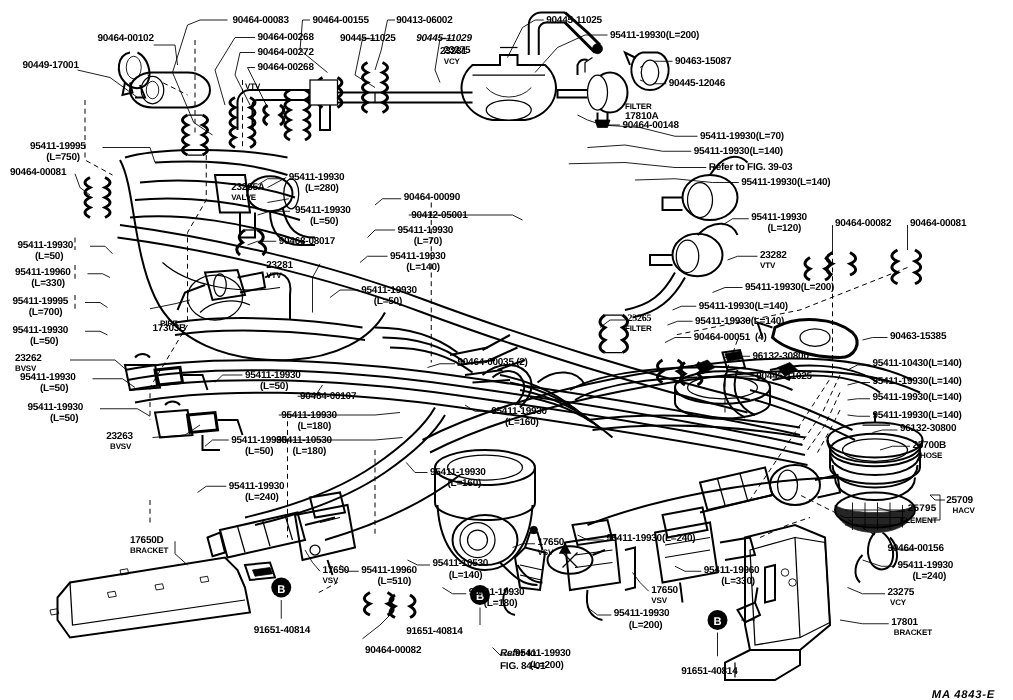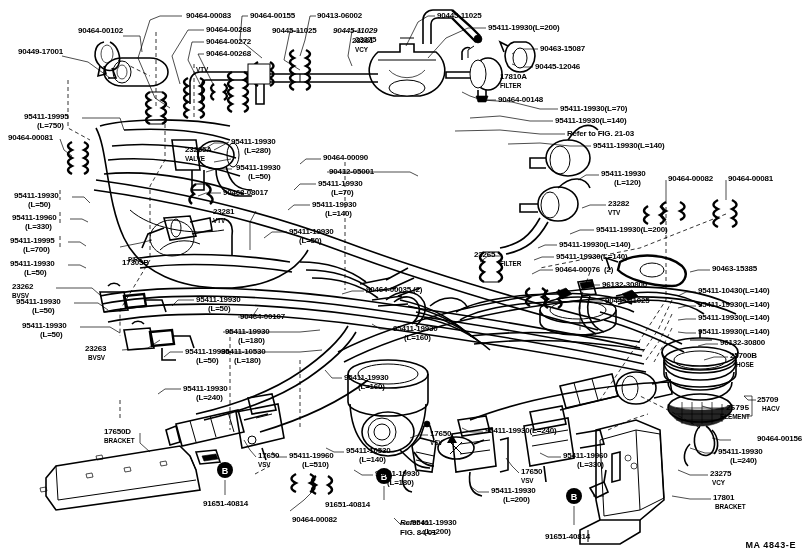--- a/index.html
+++ b/index.html
@@ -572,21 +572,21 @@
       <div class="lbl" style="left: 250px; top: 12px;">90464-00155</div>
       <div class="lbl" style="left: 317px; top: 12px;">90413-06002</div>
       <div class="lbl" style="left: 272px; top: 27px;">90445-11025</div>
       <div class="lbl" style="left: 333px; top: 27px; font-style: italic;">90445-11029</div>
       <div class="lbl" style="left: 437px; top: 12px;">90445-11025</div>
       <div class="lbl" style="left: 488px; top: 24px;">95411-19930(L=200)</div>
       <div class="lbl" style="left: 540px; top: 45px;">90463-15087</div>
       <div class="lbl" style="left: 535px; top: 63px;">90445-12046</div>
       <div class="lbl" style="left: 560px; top: 105px;">95411-19930(L=70)</div>
       <div class="lbl" style="left: 555px; top: 117px;">95411-19930(L=140)</div>
-      <div class="lbl" style="left: 567px; top: 130px;">Refer to FIG. 21-03</div>
+      <div class="lbl" style="left: 567px; top: 130px;">Refer to FIG. 39-03</div>
       <div class="lbl" style="left: 593px; top: 142px;">95411-19930(L=140)</div>
       <div class="lbl" style="left: 498px; top: 96px;">90464-00148</div>
       <div class="lbl" style="left: 323px; top: 154px;">90464-00090</div>
       <div class="lbl" style="left: 329px; top: 168px;">90412-05001</div>
       <div class="lbl" style="left: 318px; top: 180px;">95411-19930</div>
       <div class="lbl" style="left: 331px; top: 189px;">(L=70)</div>
       <div class="lbl" style="left: 312px; top: 201px;">95411-19930</div>
       <div class="lbl" style="left: 325px; top: 210px;">(L=140)</div>
       <div class="lbl" style="left: 289px; top: 228px;">95411-19930</div>
       <div class="lbl" style="left: 299px; top: 237px;">(L=50)</div>
@@ -617,44 +617,44 @@
       <div class="lbl" style="left: 238px; top: 337px;">(L=180)</div>
       <div class="lbl" style="left: 221px; top: 348px;">95411-10530</div>
       <div class="lbl" style="left: 234px; top: 357px;">(L=180)</div>
       <div class="lbl" style="left: 183px; top: 385px;">95411-19930</div>
       <div class="lbl" style="left: 196px; top: 394px;">(L=240)</div>
       <div class="lbl" style="left: 366px; top: 286px;">90464-00035 (2)</div>
       <div class="lbl" style="left: 393px; top: 325px;">95411-19930</div>
       <div class="lbl" style="left: 404px; top: 334px;">(L=160)</div>
       <div class="lbl" style="left: 344px; top: 374px;">95411-19930</div>
       <div class="lbl" style="left: 358px; top: 383px;">(L=160)</div>
-      <div class="lbl" style="left: 474px; top: 251px;">23265</div>
+      <div class="lbl" style="left: 502px; top: 251px; font-family: Liberation Serif, serif;">23265</div>
       <div class="lbl" style="left: 185px; top: 348px;">95411-19930</div>
       <div class="lbl" style="left: 196px; top: 357px;">(L=50)</div>
       <div class="lbl" style="left: 601px; top: 170px;">95411-19930</div>
       <div class="lbl" style="left: 614px; top: 179px;">(L=120)</div>
       <div class="lbl" style="left: 668px; top: 175px;">90464-00082</div>
       <div class="lbl" style="left: 728px; top: 175px;">90464-00081</div>
       <div class="lbl" style="left: 608px; top: 200px;">23282</div>
       <div class="lbl" style="left: 596px; top: 226px;">95411-19930(L=200)</div>
       <div class="lbl" style="left: 559px; top: 241px;">95411-19930(L=140)</div>
       <div class="lbl" style="left: 556px; top: 253px;">95411-19930(L=140)</div>
-      <div class="lbl" style="left: 555px; top: 266px;">90464-00076  (2)</div>
+      <div class="lbl" style="left: 555px; top: 266px;">90464-00051  (4)</div>
       <div class="lbl" style="left: 712px; top: 265px;">90463-15385</div>
       <div class="lbl" style="left: 602px; top: 281px;">96132-30800</div>
       <div class="lbl" style="left: 605px; top: 297px;">90445-11025</div>
       <div class="lbl" style="left: 698px; top: 287px;">95411-10430(L=140)</div>
       <div class="lbl" style="left: 698px; top: 301px;">95411-19930(L=140)</div>
       <div class="lbl" style="left: 698px; top: 314px;">95411-19930(L=140)</div>
       <div class="lbl" style="left: 698px; top: 328px;">95411-19930(L=140)</div>
       <div class="lbl" style="left: 720px; top: 339px;">96132-30800</div>
       <div class="lbl" style="left: 730px; top: 352px;">25700B</div>
       <div class="lbl" style="left: 757px; top: 396px;">25709</div>
       <div class="lbl" style="left: 726px; top: 404px; font-family: Liberation Mono, monospace;">25795</div>
-      <div class="lbl" style="left: 710px; top: 435px; margin-left: 47px;">90464-00156</div>
+      <div class="lbl" style="left: 710px; top: 435px;">90464-00156</div>
       <div class="lbl" style="left: 718px; top: 448px;">95411-19930</div>
       <div class="lbl" style="left: 730px; top: 457px;">(L=240)</div>
       <div class="lbl" style="left: 710px; top: 470px;">23275</div>
       <div class="lbl" style="left: 713px; top: 494px;">17801</div>
       <div class="lbl" style="left: 485px; top: 427px;">95411-19930(L=240)</div>
       <div class="lbl" style="left: 563px; top: 452px;">95411-19960</div>
       <div class="lbl" style="left: 577px; top: 461px;">(L=330)</div>
       <div class="lbl" style="left: 521px; top: 468px;">17650</div>
       <div class="lbl" style="left: 491px; top: 487px;">95411-19930</div>
       <div class="lbl" style="left: 503px; top: 496px;">(L=200)</div>
@@ -672,21 +672,21 @@
       <div class="lbl" style="left: 289px; top: 452px;">95411-19960</div>
       <div class="lbl" style="left: 302px; top: 461px;">(L=510)</div>
       <div class="lbl" style="left: 104px; top: 428px;">17650D</div>
       <div class="lbl" style="left: 258px; top: 452px;">17650</div>
       <div class="lbl" style="left: 203px; top: 500px;">91651-40814</div>
       <div class="lbl" style="left: 292px; top: 516px;">90464-00082</div>
       <div class="lbl" style="left: 185px; top: 146px;">23285A</div>
       <div class="lbl" style="left: 213px; top: 208px;">23281</div>
       <div class="lbl" style="left: 352px; top: 37px;">23281</div>
       <div class="lbl" style="left: 355px; top: 36px;">23275</div>
-      <div class="lbl" style="left: 500px; top: 73px;">17810A</div>
+      <div class="lbl" style="left: 500px; top: 89px;">17810A</div>
       <div class="lbl" style="left: 12px; top: 283px;">23262</div>
       <div class="lbl" style="left: 85px; top: 345px;">23263</div>
       <div class="lbl" style="left: 122px; top: 259px;">17303B</div>
     </div>
   <div id="sublabels">
       <div class="lbl sub" style="left: 196px; top: 66px;">VTV</div>
       <div class="lbl sub" style="left: 355px; top: 46px;">VCY</div>
       <div class="lbl sub" style="left: 185px; top: 155px;">VALVE</div>
       <div class="lbl sub" style="left: 213px; top: 217px;">VTV</div>
       <div class="lbl sub" style="left: 608px; top: 209px;">VTV</div>
@@ -699,15 +699,15 @@
       <div class="lbl sub" style="left: 762px; top: 405px;">HACV</div>
       <div class="lbl sub" style="left: 720px; top: 413px;">ELEMENT</div>
       <div class="lbl sub" style="left: 104px; top: 437px;">BRACKET</div>
       <div class="lbl sub" style="left: 258px; top: 461px;">VSV</div>
       <div class="lbl sub" style="left: 430px; top: 439px;">VSV</div>
       <div class="lbl sub" style="left: 521px; top: 477px;">VSV</div>
       <div class="lbl sub" style="left: 712px; top: 479px;">VCY</div>
       <div class="lbl sub" style="left: 715px; top: 503px;">BRACKET</div>
     </div>
 
-  <div class="code" style="right:14px;bottom:10px;">MA  4843-E</div>
+  <div class="code" style="right:14px;bottom:0;font-style:italic;">MA  4843-E</div>
 
 </div>
 
 </body></html>

